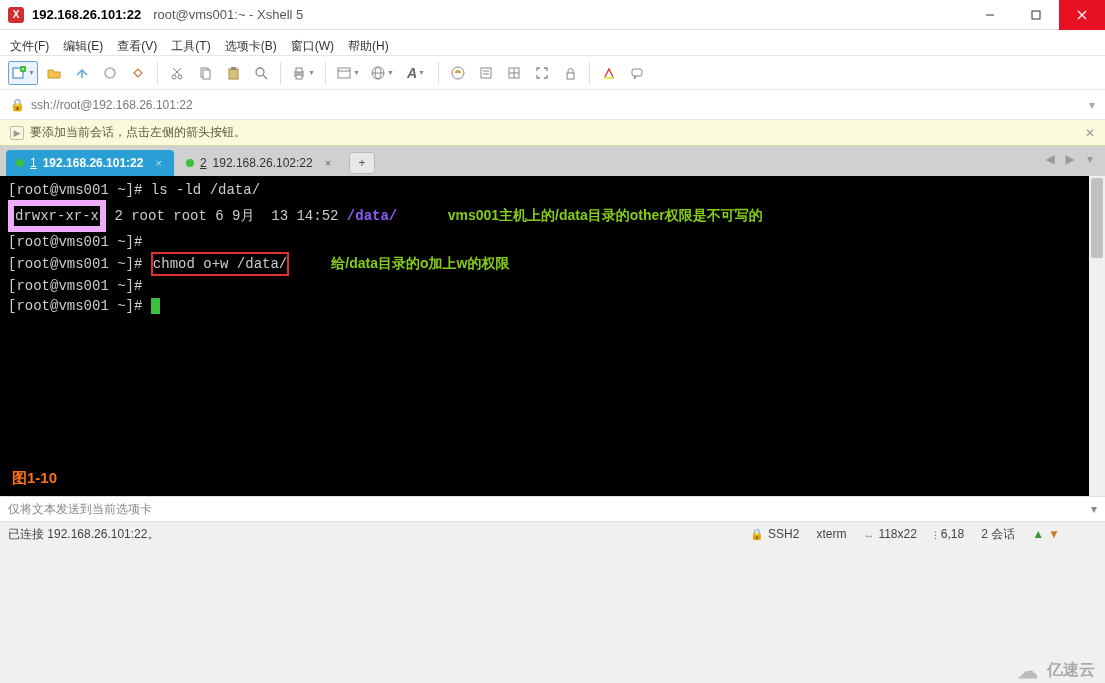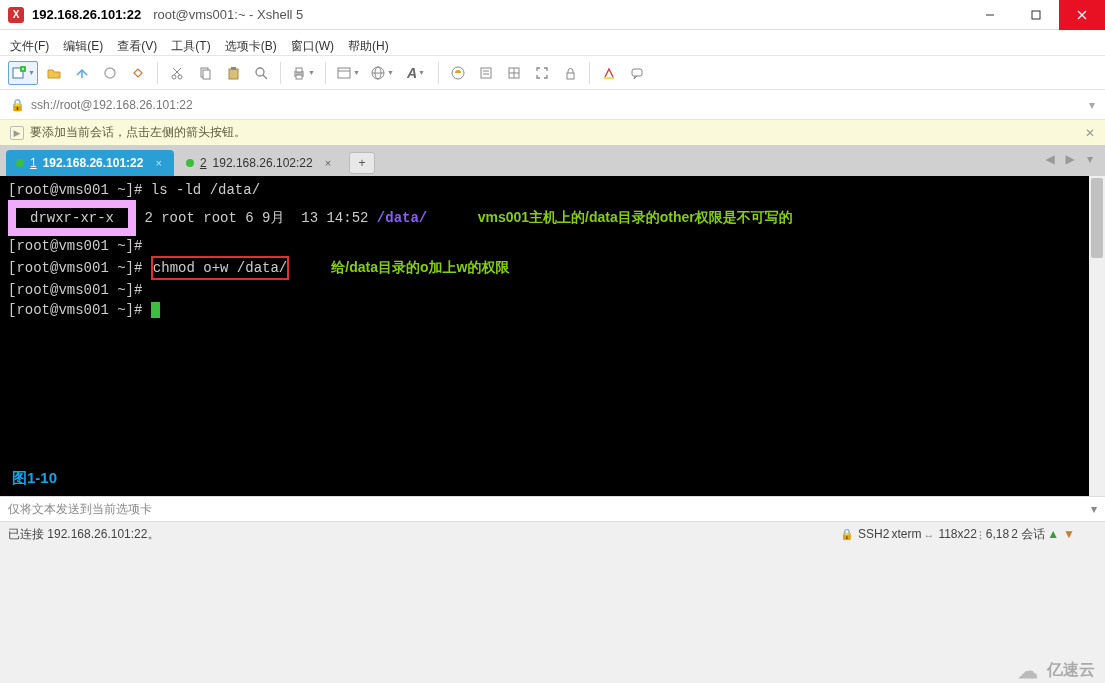--- a/index.html
+++ b/index.html
@@ -139,41 +139,41 @@
     font-family: Consolas, "Courier New", monospace;
     font-size: 14px;
     line-height: 20px;
     padding: 4px 6px 4px 8px;
     height: 320px;
     position: relative;
     overflow: hidden;
   }
   .terminal .line { white-space: pre; }
   .perm-box {
-    border: 8px solid #f0abfc;
-    padding: 0 14px;
+    border: 6px solid #f0abfc;
+    padding: 0 1px;
     display: inline-block;
   }
   .cmd-box {
     border: 2px solid #e03030;
     padding: 0 0;
     display: inline-block;
   }
   .blue { color: #8b5cf6; font-weight: bold; }
   .red-anno { color: #84cc16; font-weight: bold; font-family: "Microsoft YaHei", sans-serif; font-size: 14px; }
   .cursor {
     display: inline-block;
     width: 9px; height: 16px;
     background: #3cbf3c;
     vertical-align: middle;
   }
   .fig-label {
     position: absolute;
     left: 12px; bottom: 8px;
-    color: #0ea5e9; font-weight: bold;
+    color: #f97316; font-weight: bold;
     font-family: "Microsoft YaHei", sans-serif; font-size: 15px;
   }
   .scrollbar-v {
     position:absolute; right:0; top:0; width:16px; height:100%;
     background:#f0f0f0;
   }
   .scrollbar-v .thumb {
     position:absolute; left:2px; top:2px; right:2px; height:80px;
     background:#c0c0c0; border-radius:2px;
   }
@@ -189,21 +189,21 @@
   }
   .sendbar .drop { margin-left:auto; color:#888; }
   .statusbar {
     height: 24px;
     background: #f0f0f0;
     display: flex;
     align-items: center;
     padding: 0 8px;
     font-size: 12px;
     color: #444;
-    gap: 2px;
+    gap: 17px;
   }
   .statusbar .left { flex: 0 0 auto; }
   .statusbar .spacer { flex: 1; }
   .statusbar .seg { display:flex; align-items:center; gap:4px; }
   .mini-icon { color:#888; font-size:11px; }
   .watermark {
     position:absolute; right:10px; bottom:2px;
     display:flex; align-items:center; gap:4px;
     color:#aaa; font-size:16px; font-weight:bold;
   }

